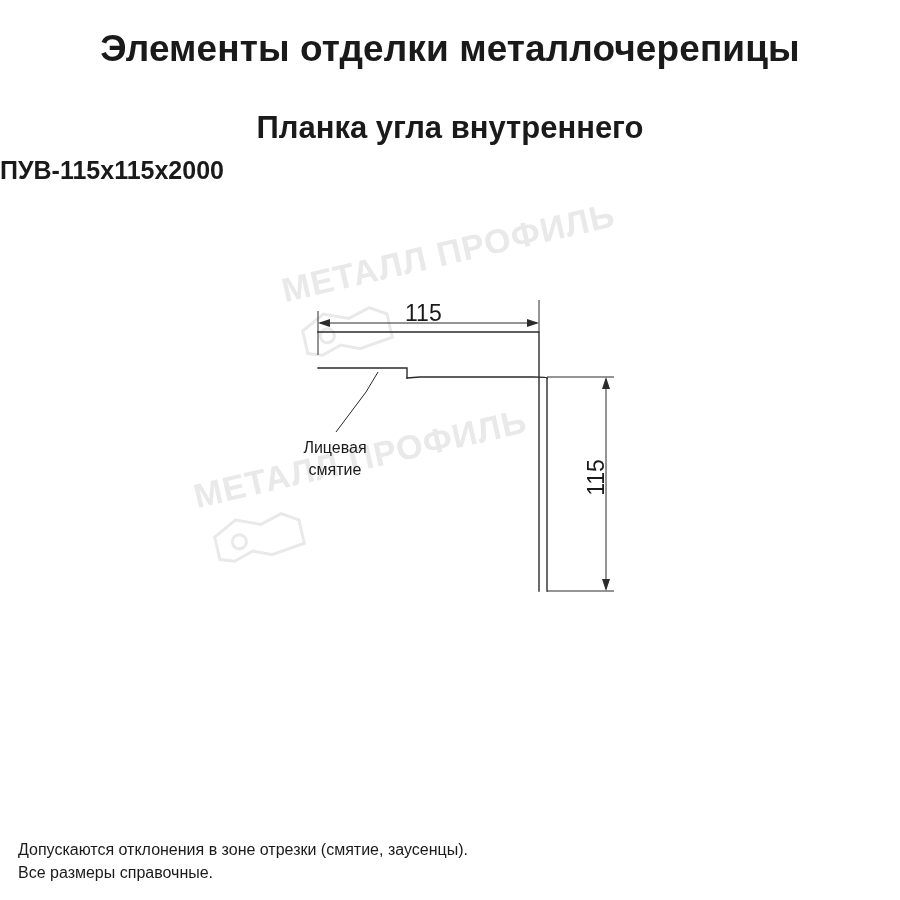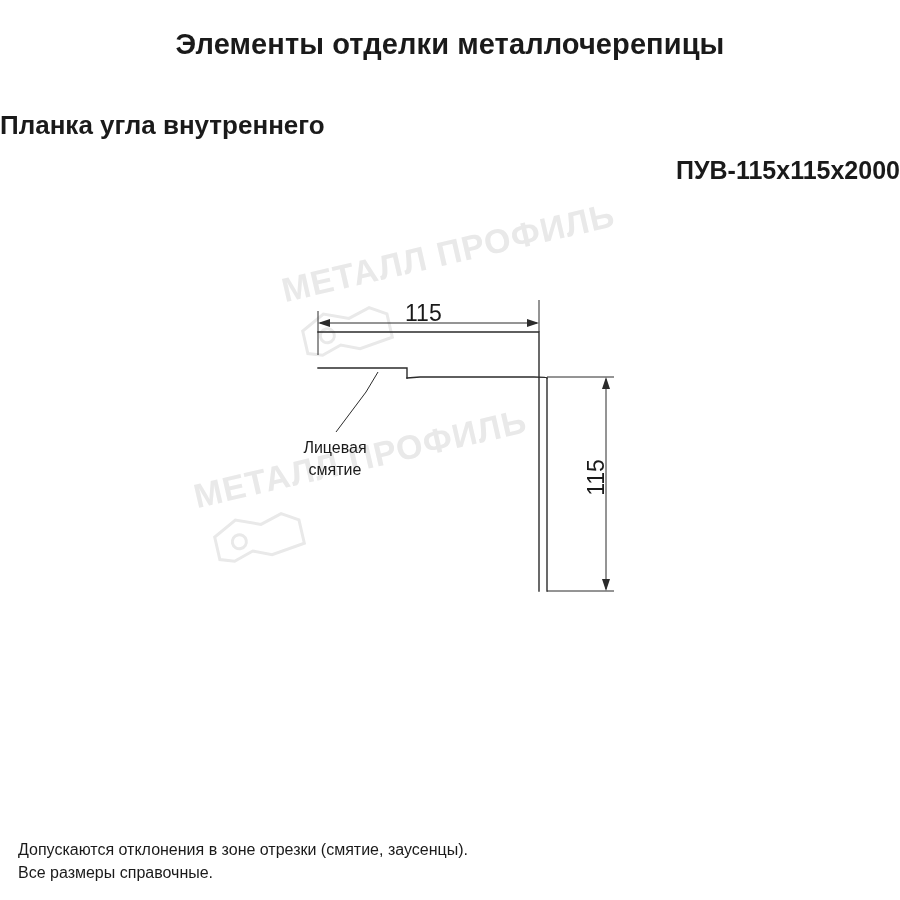--- a/index.html
+++ b/index.html
@@ -16,39 +16,39 @@
     overflow: hidden;
   }
 
   
   .title-main {
     position: absolute;
     top: 28px;
     left: 0;
     width: 900px;
     text-align: center;
-    font-size: 29px;
+    font-size: 37px;
     font-weight: bold;
     letter-spacing: 0.1px;
   }
   .title-sub {
     position: absolute;
     top: 110px;
     left: 0;
     width: 900px;
-    text-align: left;
-    font-size: 26px;
+    text-align: center;
+    font-size: 31px;
     font-weight: bold;
   }
   .title-code {
     position: absolute;
     top: 156px;
     left: 0;
     width: 900px;
-    text-align: right;
+    text-align: left;
     font-size: 25px;
     font-weight: bold;
   }
 
   
   .watermark {
     position: absolute;
     color: #e9e9e9;
     font-weight: bold;
     font-size: 34px;

